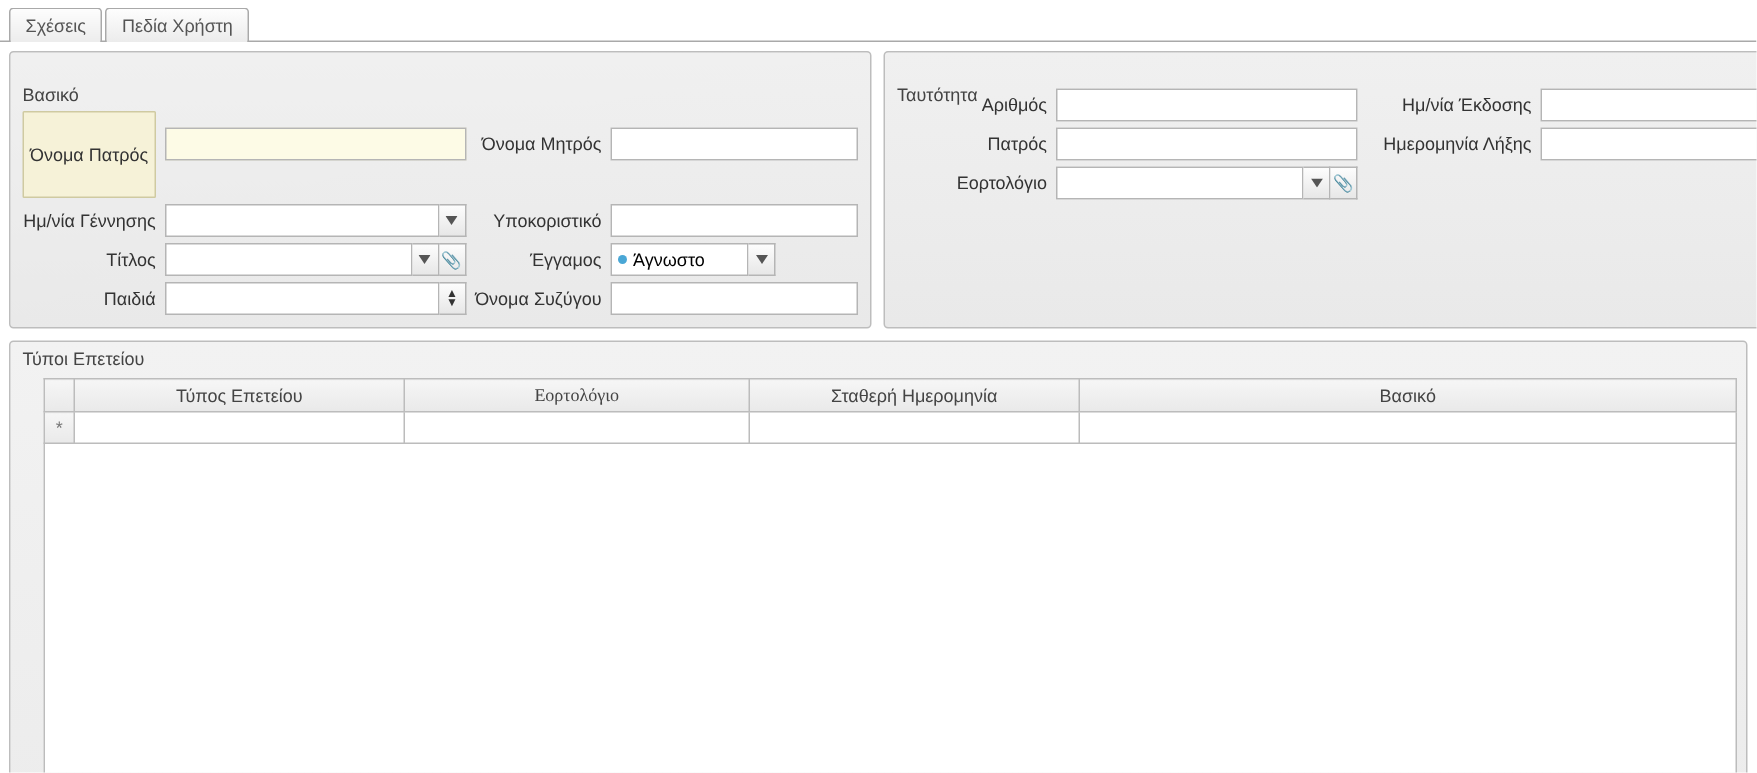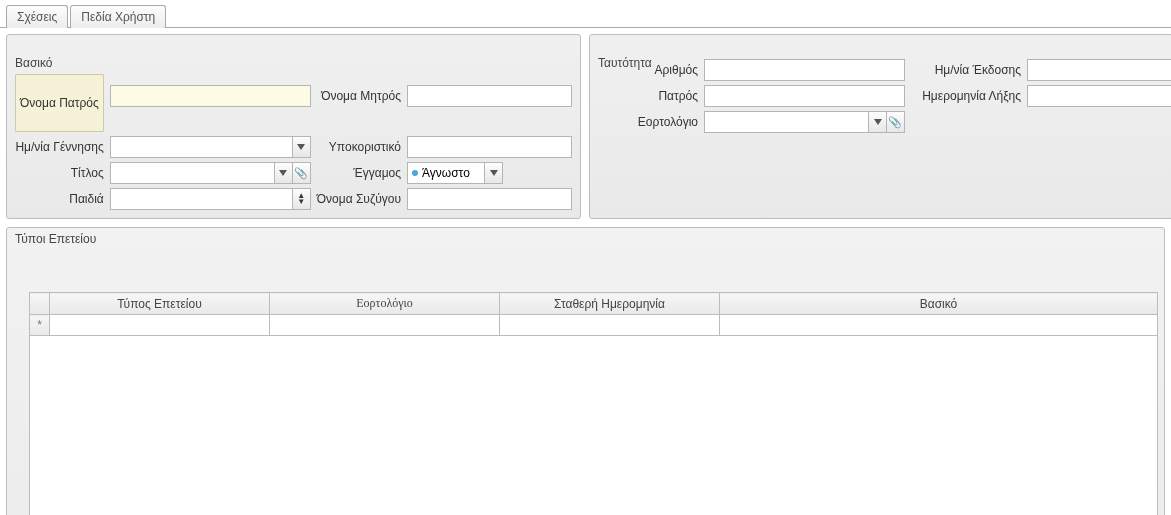--- a/index.html
+++ b/index.html
@@ -104,21 +104,21 @@
     display: flex;
     align-items: center;
     justify-content: center;
     cursor: default;
   }
   .ctrl .spin { flex-direction: column; }
   .ctrl .spin .arw { line-height: 6px; font-size: 8px; display:block; }
   .ctrl .clip { font-size: 11px; color:#555; }
   .ctrl .chev svg { width: 8px; height: 6px; }
   .ctrl.noaddon input { border-radius: 0; }
-  .ctrl.combo-inline { width: 96px; }
+  .ctrl.combo-inline { width: 110px; }
   .ctrl.combo-inline input { width: 70px; }
   .marital-wrap { display:flex; align-items:center; gap:4px; }
   .dot {
     width:6px; height:6px; border-radius:50%;
     background:#4aa7d6; display:inline-block; margin-right:3px;
   }
   .group-anniv {
     margin-top: 8px;
     border: 1px solid #bdbdbd;
     border-radius: 3px;
@@ -128,21 +128,20 @@
     height: 315px;
   }
   .group-anniv > .legend {
     position:absolute; top:4px; left:8px; color:#444;
   }
   table.grid {
     width: 100%;
     border-collapse: collapse;
     background: #fff;
     table-layout: fixed;
-    margin-top: 40px;
   }
   table.grid th, table.grid td {
     border: 1px solid #bcbcbc;
     font-weight: normal;
     color:#444;
     font-size:12px;
     padding: 3px 6px;
     text-align: center;
     background: linear-gradient(#f6f6f6, #e9e9e9);
   }

